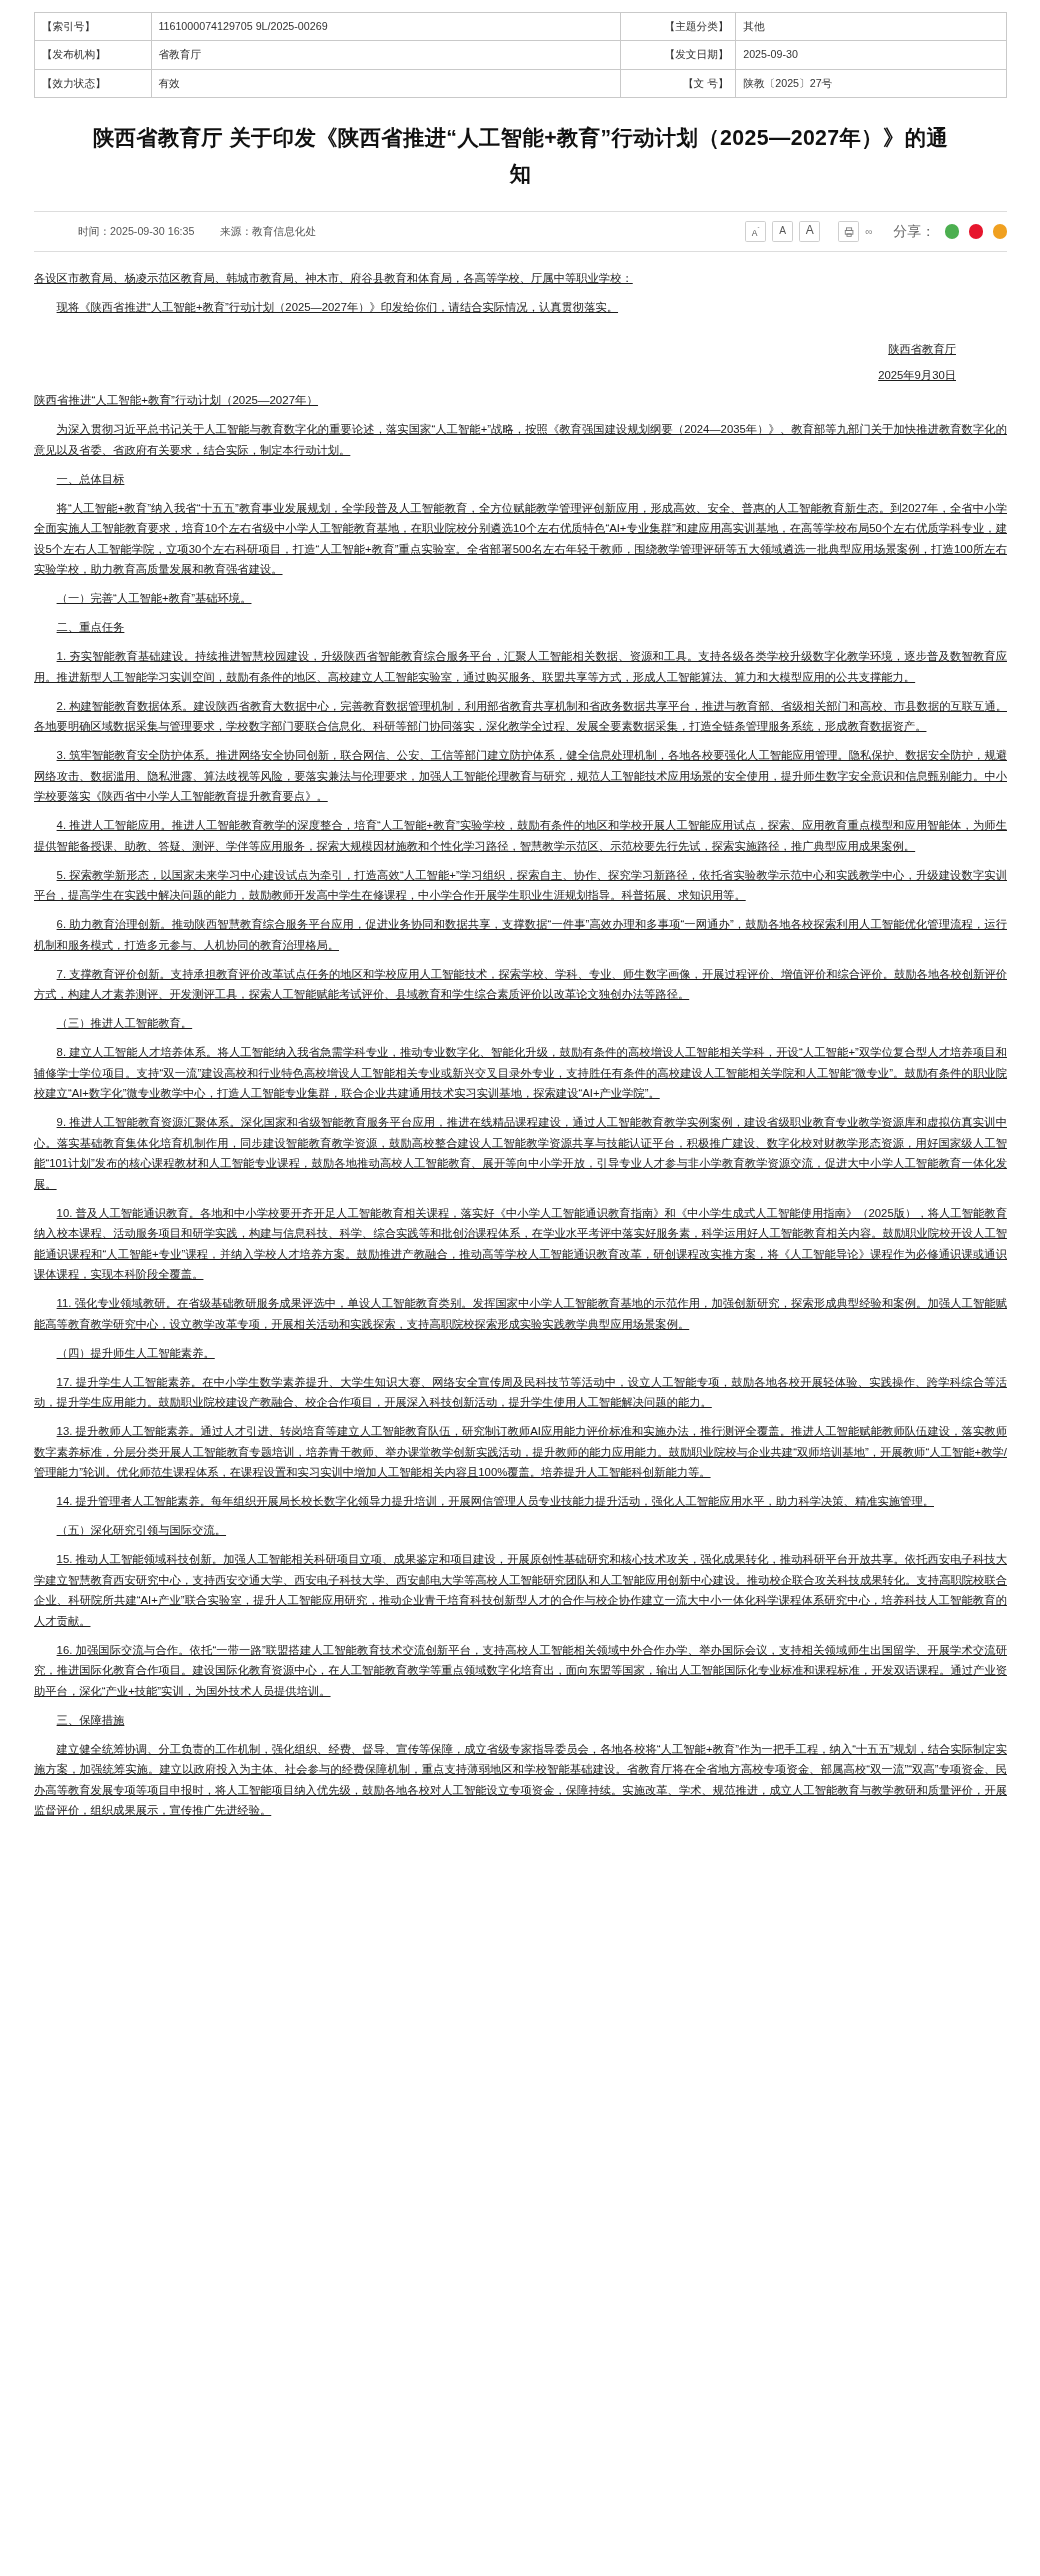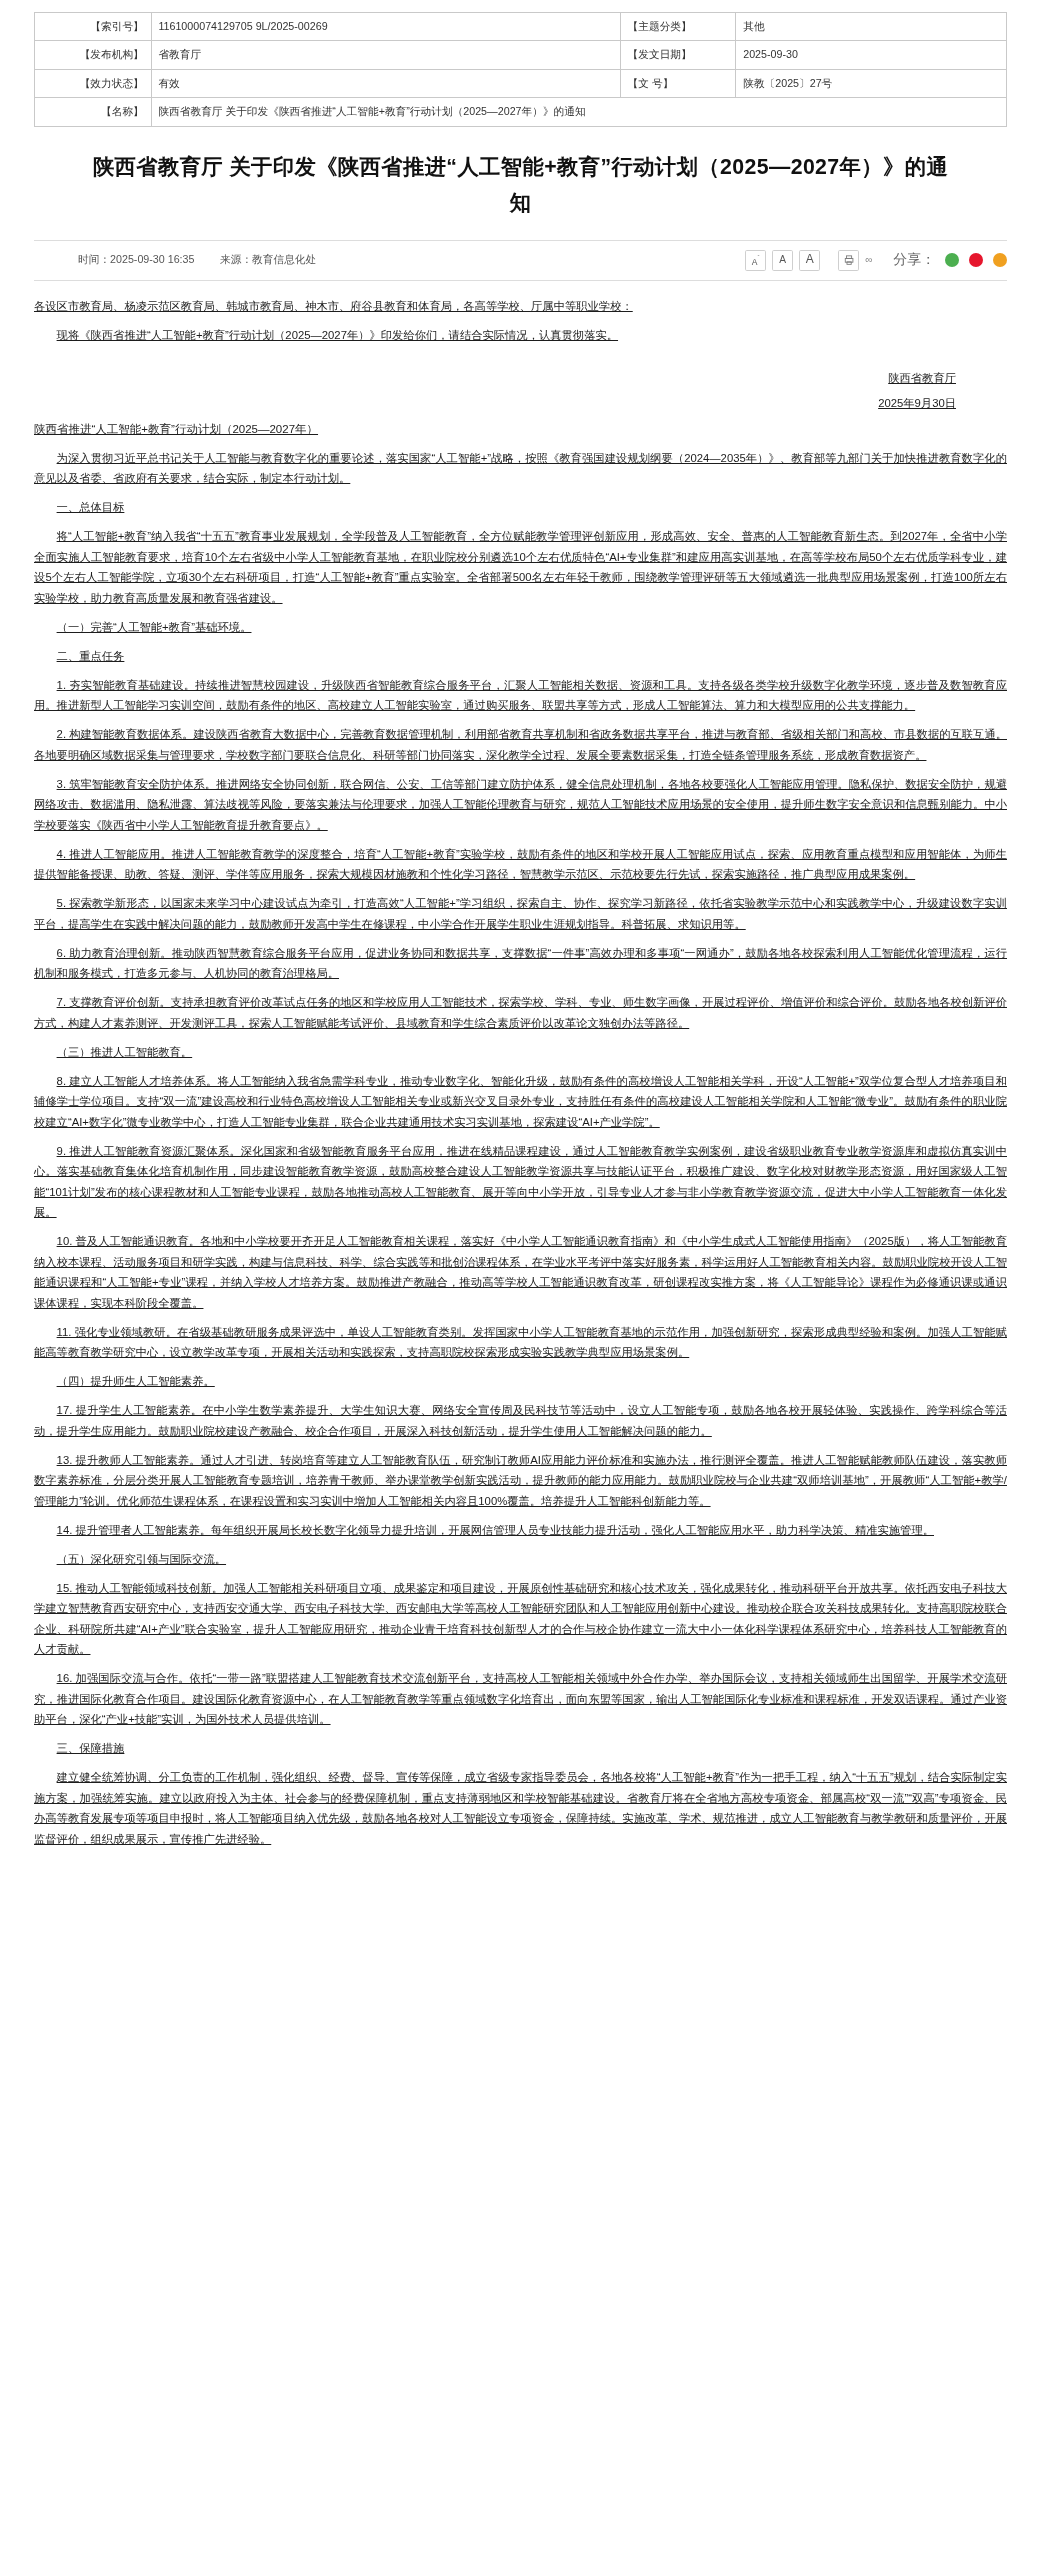--- a/index.html
+++ b/index.html
@@ -27,29 +27,29 @@
   table.meta td {
     border: 0.9px solid #c9c9c9;
     font-size: 10.7px;
     line-height: 15.4px;
     padding: 6px 6.8px;
     color: #333;
     vertical-align: middle;
   }
   td.label {
     width: 102px;
-    text-align: right;
+    text-align: left;
     color: #222;
     background: #fff;
   }
   td.value {
     padding-left: 10.2px;
   }
   .val-green { color: #1a9b43; }
-  .meta-right-label { width: 101px; text-align: left; }
+  .meta-right-label { width: 101px; text-align: right; }
   .meta-right-value { width: 256px; padding-left: 10.2px; }
 
   
   .doc-title {
     text-align: center;
     font-size: 21.3px;
     font-weight: bold;
     line-height: 36px;
     color: #111;
     margin: 22px 51px 19px 51px;
@@ -160,24 +160,20 @@
         <td class="label">【发布机构】</td>
         <td class="value">省教育厅</td>
         <td class="meta-right-label">【发文日期】</td>
         <td class="meta-right-value">2025-09-30</td>
       </tr>
       <tr>
         <td class="label">【效力状态】</td>
         <td class="value val-green">有效</td>
         <td class="meta-right-label">【文 号】</td>
         <td class="meta-right-value">陕教〔2025〕27号</td>
-      </tr>
-      <tr>
-        <td class="label">【名称】</td>
-        <td class="value" colspan="3">陕西省教育厅 关于印发《陕西省推进“人工智能+教育”行动计划（2025—2027年）》的通知</td>
       </tr>
     </tbody>
   </table>
 
   <h1 class="doc-title">陕西省教育厅 关于印发《陕西省推进“人工智能+教育”行动计划（2025—2027年）》的通知</h1>
 
   <div class="infobar">
     <div class="left">
       <span>时间：2025-09-30 16:35</span>
       <span>来源：教育信息化处</span>

